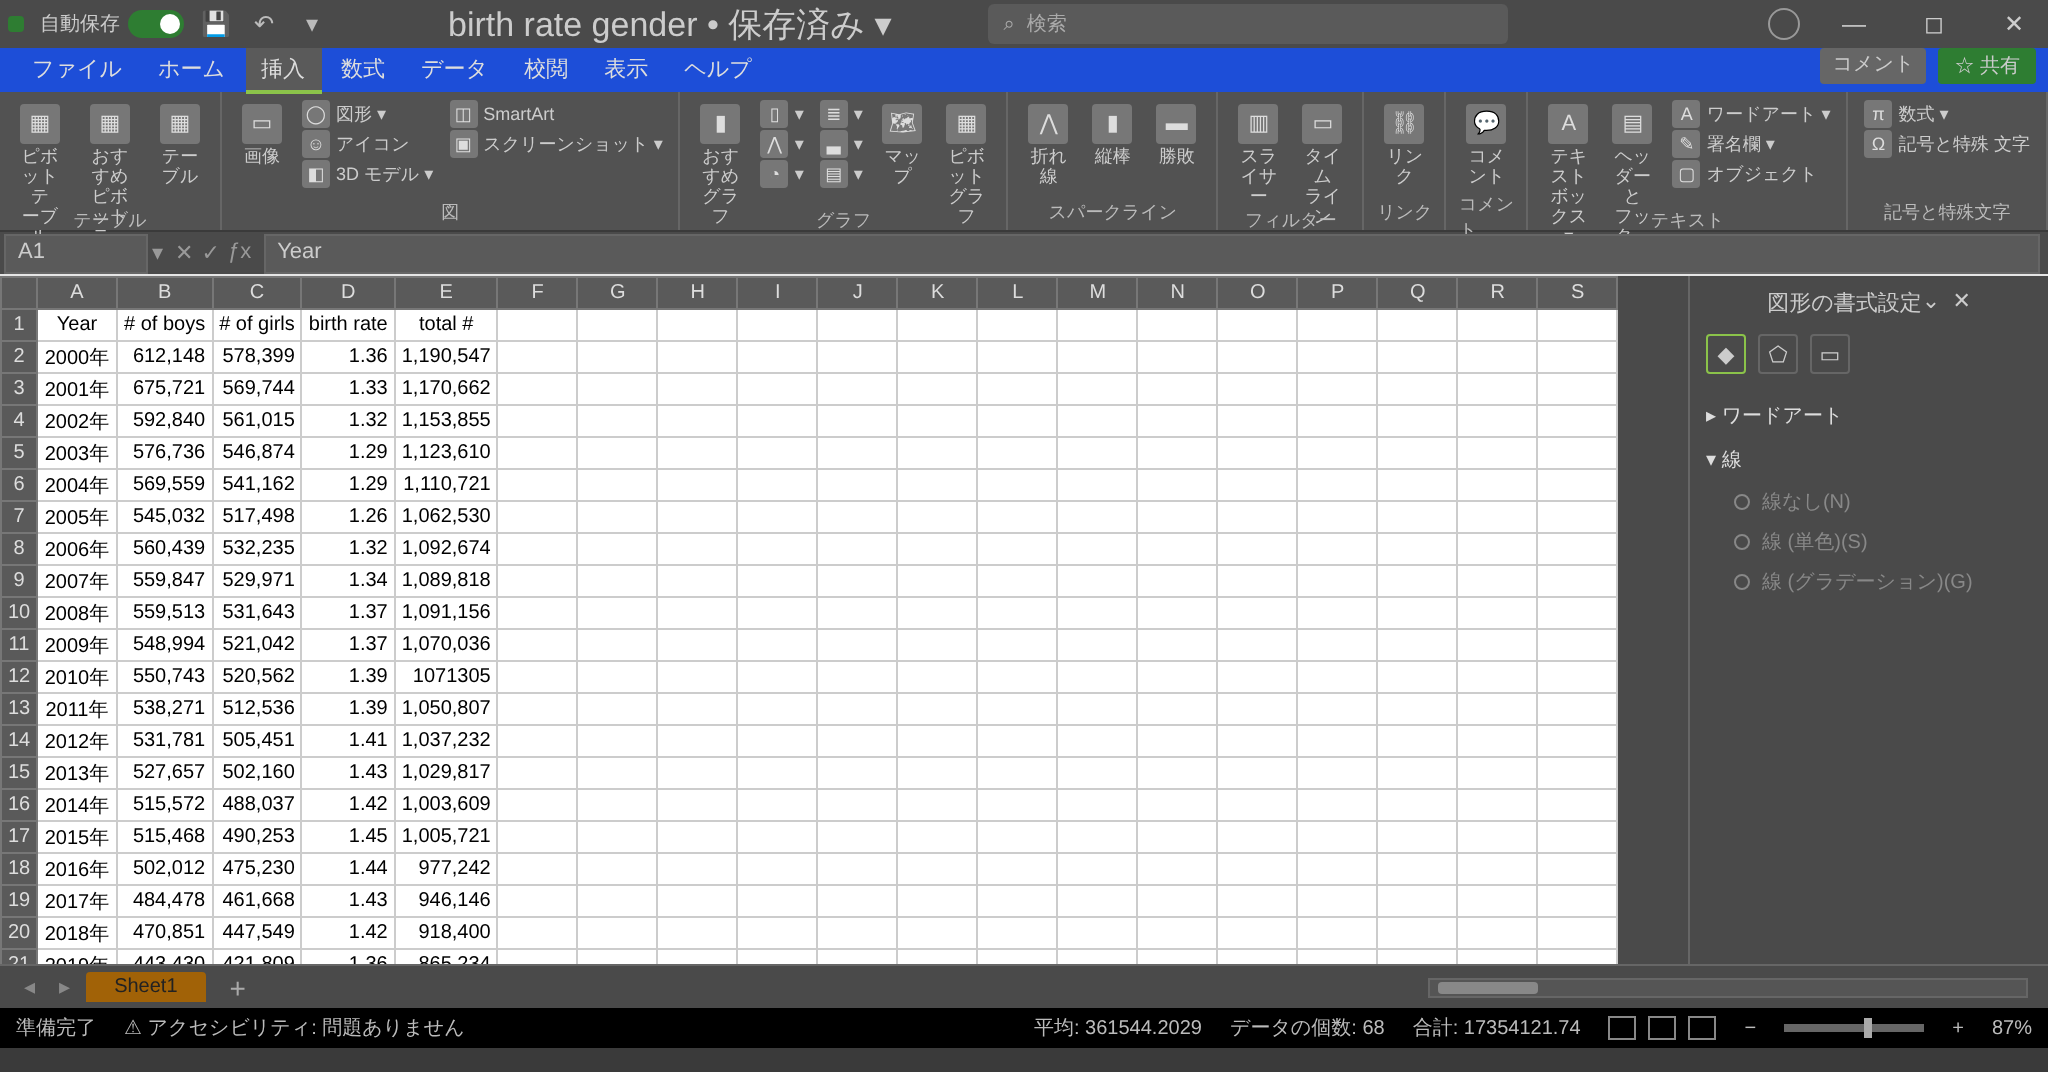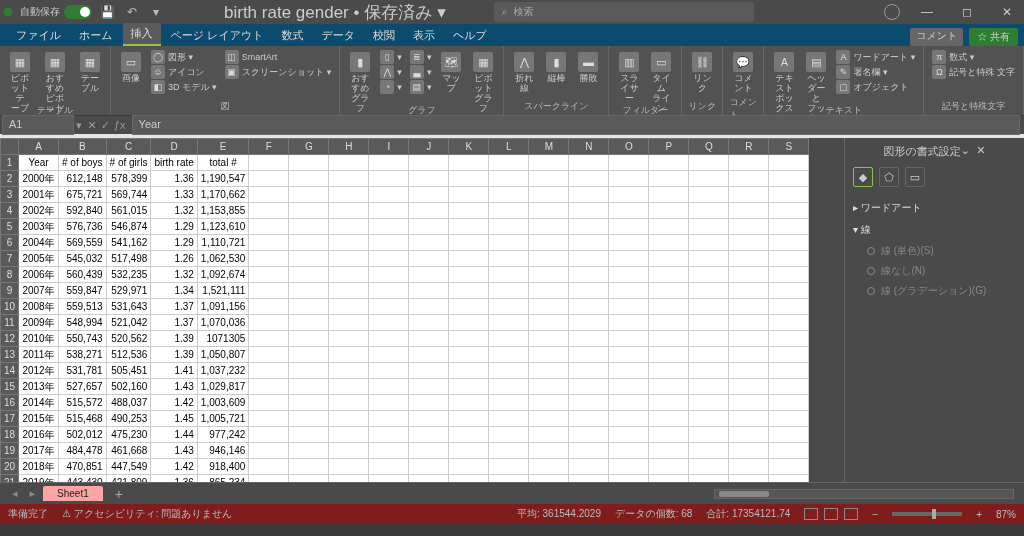--- a/index.html
+++ b/index.html
@@ -12,40 +12,40 @@
 .toggle-pill { width:28px; height:14px; background:#2e7d32; border-radius:7px; position:relative; }
 .toggle-pill::after { content:''; position:absolute; width:10px; height:10px; background:#fff; border-radius:50%; top:2px; right:2px; }
 .tb-icon { width:16px; height:16px; display:flex; align-items:center; justify-content:center; color:#bbb; font-size:12px; }
 .tb-title { margin-left:12px; font-size:17px;padding-left:40px; }
 .search-box { margin-left:40px; width:260px; height:20px; background:#5a5a5a; border-radius:3px; display:flex; align-items:center; padding:0 8px; gap:6px; font-size:10px; color:#aaa; }
 .tb-right { margin-left:auto; display:flex; align-items:center; gap:14px; }
 .avatar-circ { width:16px; height:16px; border:1px solid #999; border-radius:50%; }
 .win-btn { width:26px; text-align:center; font-size:12px; }
 
 
-.menutabs { height:22px; background:#0c4a6e; display:flex; align-items:flex-end; padding-left:8px; gap:2px; font-size:11px; }
+.menutabs { height:22px; background:#1d4ed8; display:flex; align-items:flex-start; padding-left:8px; gap:2px; font-size:11px; }
 .menutabs .tab { padding:3px 8px; color:#ddd; }
 .menutabs .tab.active { background:#5a5a5a; border-bottom:2px solid #8bc34a; }
 .menutabs .rightgrp { margin-left:auto; display:flex; gap:6px; padding-right:6px; }
 .btn-small { background:#666; padding:1px 6px; border-radius:2px; font-size:10px; }
 .btn-share { background:#2e7d32; padding:2px 8px; border-radius:2px; font-size:10px; }
 
 
 .ribbon { height:70px; background:#525252; display:flex; border-bottom:1px solid #3a3a3a; }
 .rgroup { border-right:1px solid #666; padding:4px 6px 2px; display:flex; flex-direction:column; align-items:center; justify-content:space-between; }
 .rgroup-row { display:flex; gap:4px; align-items:flex-start; height:54px; }
 .rgroup-label { font-size:9px; color:#bbb; margin-top:auto; }
 .rbtn { display:flex; flex-direction:column; align-items:center; gap:2px; padding:2px 4px; font-size:9px; text-align:center; line-height:1.1; min-width:28px;}
 .ricon { width:20px; height:20px; background:#777; border-radius:2px; display:flex; align-items:center; justify-content:center; font-size:11px; color:#ddd;}
 .ricon.sm { width:14px; height:14px; font-size:9px; }
 .rcol { display:flex; flex-direction:column; gap:1px; }
 .rcol .mi { display:flex; gap:3px; align-items:center; font-size:9px; padding:0 2px; white-space:nowrap;}
 
 
-.fbar { height:22px; background:#4a4a4a; display:flex; align-items:center; border-bottom:4px solid #e5e5e5; }
+.fbar { height:22px; background:#4a4a4a; display:flex; align-items:center; border-bottom:1px solid #e5e5e5; }
 .namebox { width:72px; height:20px; background:#5a5a5a; margin:0 2px; padding:2px 6px; font-size:11px; border:1px solid #666;}
 .fbar-icons { display:flex; gap:4px; padding:0 6px; color:#999; font-size:11px; }
 .formula-input { flex:1; height:20px; background:#5a5a5a; padding:2px 6px; font-size:11px; border:1px solid #666; margin-right:4px; }
 
 
 .gridwrap { display:flex; height:344px; background:#4a4a4a; }
 .gridmain { flex:1; overflow:hidden; position:relative; }
 .sidepane { width:180px; background:#4a4a4a; border-left:1px solid #666; padding:6px 8px; }
 .sidepane h3 { font-size:11px; font-weight:normal; margin-bottom:8px; display:flex; justify-content:center;}
 .sp-tabs { display:flex; gap:6px; margin:6px 0 10px; }
@@ -58,26 +58,26 @@
 table.grid th { background:#5a5a5a; color:#ddd; font-weight:normal; border:1px solid #777; padding:0; text-align:center; height:16px; font-size:10px;}
 table.grid th.colh { width:40px; }
 table.grid th.rowh { width:18px; background:#5a5a5a; }
 table.grid td { border:1px solid #ccc; padding:0 3px; height:14px; text-align:right; width:40px; white-space:nowrap; overflow:hidden;}
 table.grid td.txt { text-align:center; }
 table.grid td.empty { }
 th.corner { width:18px; background:#5a5a5a; }
 
 .sheet-tabs { height:22px; background:#4a4a4a; display:flex; align-items:center; padding-left:8px; gap:4px; border-top:1px solid #666;}
 .st-nav { color:#888; font-size:11px; padding:0 4px; }
-.st-tab { background:#fca5a5; color:#222; padding:2px 14px; border-radius:2px 2px 0 0; font-size:10px; }
+.st-tab { background:#a16207; color:#222; padding:2px 14px; border-radius:2px 2px 0 0; font-size:10px; }
 .st-plus { color:#aaa; font-size:14px; padding:0 8px; }
 .hscroll { margin-left:auto; width:300px; height:10px; background:#555; border:1px solid #666; margin-right:10px; position:relative;}
 .hscroll-thumb { position:absolute; left:4px; top:1px; width:50px; height:6px; background:#888; border-radius:2px;}
 
-.statusbar { height:20px; background:#7f1d1d; display:flex; align-items:center; padding:0 8px; font-size:10px; color:#bbb; gap:14px;}
+.statusbar { height:20px; background:#000000; display:flex; align-items:center; padding:0 8px; font-size:10px; color:#bbb; gap:14px;}
 .statusbar .right { margin-left:auto; display:flex; gap:14px; align-items:center; }
 .zoom-slider { width:70px; height:4px; background:#666; position:relative; }
 .zoom-slider::after{content:'';position:absolute; left:40px; top:-3px; width:4px; height:10px; background:#aaa;}
 .view-btns { display:flex; gap:6px;}
 .view-btn { width:14px; height:12px; border:1px solid #888;}
 </style>
 </head>
 <body>
 
 <div class="titlebar">
@@ -99,21 +99,20 @@
     <span class="win-btn">―</span>
     <span class="win-btn">◻</span>
     <span class="win-btn">✕</span>
   </div>
 </div>
 
 <div class="menutabs">
   <span class="tab">ファイル</span>
     <span class="tab">ホーム</span>
     <span class="tab active">挿入</span>
-    <span class="tab">ページ レイアウト</span>
     <span class="tab">数式</span>
     <span class="tab">データ</span>
     <span class="tab">校閲</span>
     <span class="tab">表示</span>
     <span class="tab">ヘルプ</span>
   <div class="rightgrp">
     <span class="btn-small">コメント</span>
     <span class="btn-share">☆ <span>共有</span></span>
   </div>
 </div>
@@ -526,21 +525,21 @@
             <td class="empty"></td>
           </tr>
         </tbody>
         <tbody>
           <tr>
             <th class="rowh">9</th>
             <td class="txt">2007年</td>
             <td>559,847</td>
             <td>529,971</td>
             <td>1.34</td>
-            <td>1,521,111</td>
+            <td>1,089,818</td>
             <td class="empty"></td>
             <td class="empty"></td>
             <td class="empty"></td>
             <td class="empty"></td>
             <td class="empty"></td>
             <td class="empty"></td>
             <td class="empty"></td>
             <td class="empty"></td>
             <td class="empty"></td>
             <td class="empty"></td>
@@ -847,25 +846,25 @@
       </h3>
     <div class="sp-tabs">
       <span class="sp-tab" style="border-color:#8bc34a">◆</span>
       <span class="sp-tab">⬠</span>
       <span class="sp-tab">▭</span>
     </div>
     <div class="sp-section">▸ <span>ワードアート</span></div>
     <div class="sp-section">▾ <span>線</span></div>
     <div class="sp-sub">
         <span class="sp-radio"></span>
-        <span>線 (単色)(S)</span>
+        <span>線なし(N)</span>
       </div>
     <div class="sp-sub">
         <span class="sp-radio"></span>
-        <span>線なし(N)</span>
+        <span>線 (単色)(S)</span>
       </div>
     <div class="sp-sub">
         <span class="sp-radio"></span>
         <span>線 (グラデーション)(G)</span>
       </div>
   </div>
 </div>
 
 <div class="sheet-tabs">
   <span class="st-nav">◂</span>

